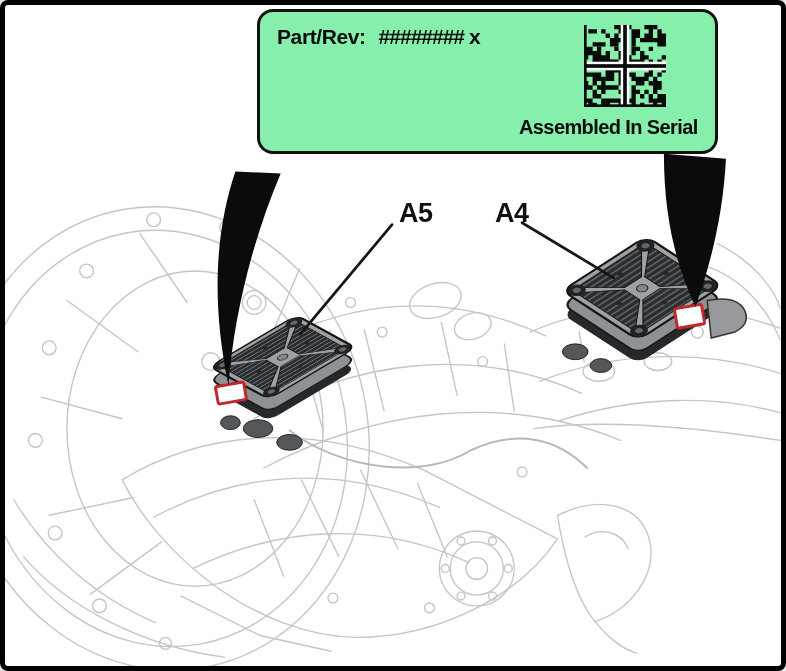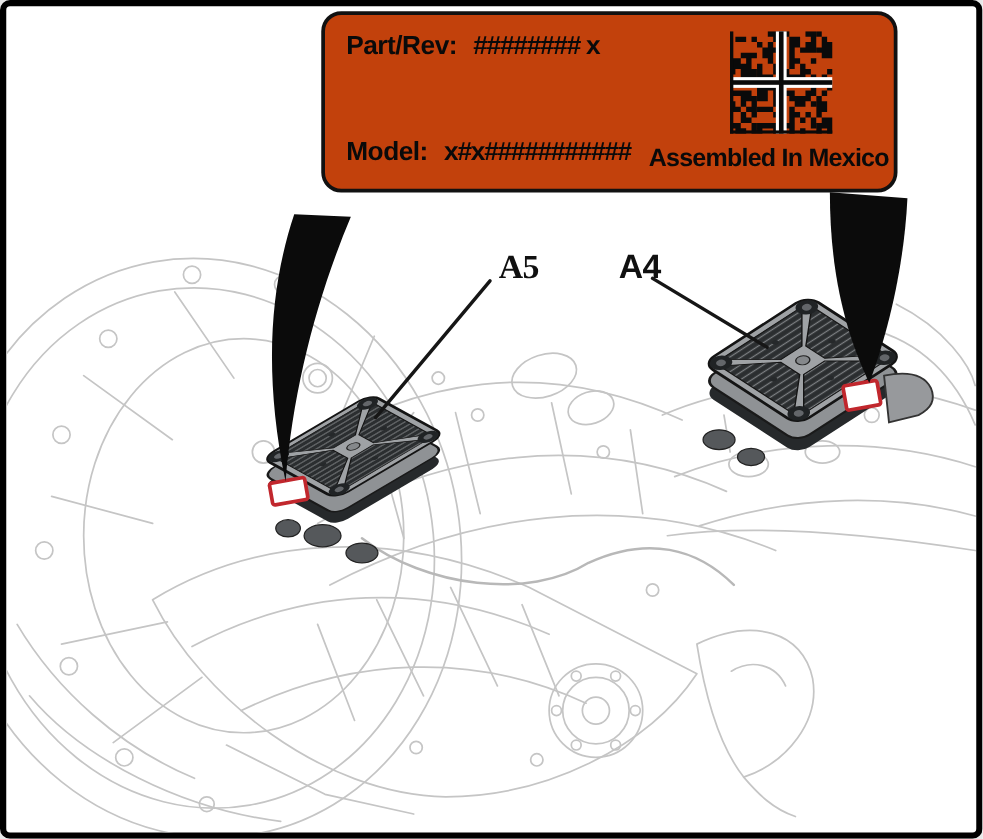--- a/index.html
+++ b/index.html
@@ -4,33 +4,33 @@
 <style>
   html,body{margin:0;padding:0;background:#e8e8e8;}
   .frame{
     position:relative;width:786px;height:671px;box-sizing:border-box;
     background:#ffffff;border:5px solid #000;border-radius:8px;overflow:hidden;
     font-family:"Liberation Sans","DejaVu Sans",sans-serif;
   }
   .art{position:absolute;left:0;top:0;width:100%;height:100%;}
   .labelbox{
     position:absolute;left:252px;top:4px;width:461px;height:145px;box-sizing:border-box;
-    background:#c2410c;border:3.5px solid #111;border-radius:16px;
+    background:#86efac;border:3.5px solid #111;border-radius:16px;
   }
   .lb-row{position:absolute;left:17px;white-space:nowrap;
     font-weight:700;font-size:21px;letter-spacing:-0.4px;color:#0a0a0a;}
   .lb-row .val{margin-left:13px;letter-spacing:-1px;}
   .lb-r0{top:13px;} .lb-r1{top:42px;} .lb-r2{top:70px;} .lb-r3{top:98px;}
   .assembled{
     position:absolute;left:259px;top:104px;white-space:nowrap;
     font-weight:700;font-size:20px;letter-spacing:-0.6px;color:#0a0a0a;}
   .qr{position:absolute;left:324px;top:13px;width:82px;height:82px;}
   .callout{
     position:absolute;font-weight:700;font-size:27px;letter-spacing:-0.5px;color:#101010;}
-  .co-a5{left:394px;top:193px;font-family:Liberation Serif, serif;}
+  .co-a5{left:394px;top:193px;}
   .co-a4{left:490px;top:193px;}
 </style>
 </head>
 <body>
 
 <div class="frame">
 
   <svg class="art" viewBox="0 0 786 671">
     <defs>
       <rect id="plateRect" x="0" y="0" width="100" height="100" rx="11"></rect>
@@ -175,33 +175,30 @@
     <path d="M668,151 C668,222 683,270 700,306 C714,268 728,215 731,156 Z" fill="#0b0b0b"></path>
 
     <path d="M392,223 L299,334" stroke="#161616" stroke-width="2.8" stroke-linecap="round"></path>
     <path d="M524,221 L617,277" stroke="#161616" stroke-width="2.8" stroke-linecap="round"></path>
   </svg>
 
   <div class="labelbox">
     <div class="lb-row lb-r0">
       <span>Part/Rev:</span><span class="val">######## x</span>
     </div>
-    <div class="lb-row lb-r3">
-      <span>Model:</span><span class="val">x#x###########</span>
-    </div>
 
     <svg class="qr" viewBox="0 0 80 80">
       <path id="qr-cells" fill="#0a0a0a" d="M29.5,0.0h4.21v4.21h-4.21zM33.7,0.0h4.21v4.21h-4.21zM37.9,0.0h4.21v4.21h-4.21zM42.1,0.0h4.21v4.21h-4.21zM58.9,0.0h4.21v4.21h-4.21zM63.1,0.0h4.21v4.21h-4.21zM67.4,0.0h4.21v4.21h-4.21zM4.2,4.2h4.21v4.21h-4.21zM8.4,4.2h4.21v4.21h-4.21zM16.8,4.2h4.21v4.21h-4.21zM33.7,4.2h4.21v4.21h-4.21zM37.9,4.2h4.21v4.21h-4.21zM46.3,4.2h4.21v4.21h-4.21zM50.5,4.2h4.21v4.21h-4.21zM63.1,4.2h4.21v4.21h-4.21zM71.6,4.2h4.21v4.21h-4.21zM21.1,8.4h4.21v4.21h-4.21zM29.5,8.4h4.21v4.21h-4.21zM37.9,8.4h4.21v4.21h-4.21zM46.3,8.4h4.21v4.21h-4.21zM50.5,8.4h4.21v4.21h-4.21zM58.9,8.4h4.21v4.21h-4.21zM63.1,8.4h4.21v4.21h-4.21zM71.6,8.4h4.21v4.21h-4.21zM75.8,8.4h4.21v4.21h-4.21zM25.3,12.6h4.21v4.21h-4.21zM29.5,12.6h4.21v4.21h-4.21zM33.7,12.6h4.21v4.21h-4.21zM46.3,12.6h4.21v4.21h-4.21zM54.7,12.6h4.21v4.21h-4.21zM58.9,12.6h4.21v4.21h-4.21zM63.1,12.6h4.21v4.21h-4.21zM67.4,12.6h4.21v4.21h-4.21zM71.6,12.6h4.21v4.21h-4.21zM75.8,12.6h4.21v4.21h-4.21zM8.4,16.8h4.21v4.21h-4.21zM12.6,16.8h4.21v4.21h-4.21zM16.8,16.8h4.21v4.21h-4.21zM25.3,16.8h4.21v4.21h-4.21zM29.5,16.8h4.21v4.21h-4.21zM37.9,16.8h4.21v4.21h-4.21zM46.3,16.8h4.21v4.21h-4.21zM71.6,16.8h4.21v4.21h-4.21zM75.8,16.8h4.21v4.21h-4.21zM0.0,21.1h4.21v4.21h-4.21zM4.2,21.1h4.21v4.21h-4.21zM12.6,21.1h4.21v4.21h-4.21zM29.5,21.1h4.21v4.21h-4.21zM46.3,21.1h4.21v4.21h-4.21zM50.5,21.1h4.21v4.21h-4.21zM63.1,21.1h4.21v4.21h-4.21zM0.0,25.3h4.21v4.21h-4.21zM4.2,25.3h4.21v4.21h-4.21zM8.4,25.3h4.21v4.21h-4.21zM12.6,25.3h4.21v4.21h-4.21zM21.1,25.3h4.21v4.21h-4.21zM33.7,25.3h4.21v4.21h-4.21zM37.9,25.3h4.21v4.21h-4.21zM46.3,25.3h4.21v4.21h-4.21zM54.7,25.3h4.21v4.21h-4.21zM0.0,29.5h4.21v4.21h-4.21zM8.4,29.5h4.21v4.21h-4.21zM12.6,29.5h4.21v4.21h-4.21zM16.8,29.5h4.21v4.21h-4.21zM21.1,29.5h4.21v4.21h-4.21zM33.7,29.5h4.21v4.21h-4.21zM42.1,29.5h4.21v4.21h-4.21zM54.7,29.5h4.21v4.21h-4.21zM58.9,29.5h4.21v4.21h-4.21zM75.8,29.5h4.21v4.21h-4.21zM8.4,33.7h4.21v4.21h-4.21zM12.6,33.7h4.21v4.21h-4.21zM16.8,33.7h4.21v4.21h-4.21zM21.1,33.7h4.21v4.21h-4.21zM25.3,33.7h4.21v4.21h-4.21zM29.5,33.7h4.21v4.21h-4.21zM37.9,33.7h4.21v4.21h-4.21zM42.1,33.7h4.21v4.21h-4.21zM46.3,33.7h4.21v4.21h-4.21zM50.5,33.7h4.21v4.21h-4.21zM54.7,33.7h4.21v4.21h-4.21zM63.1,33.7h4.21v4.21h-4.21zM71.6,33.7h4.21v4.21h-4.21zM0.0,37.9h4.21v4.21h-4.21zM8.4,37.9h4.21v4.21h-4.21zM12.6,37.9h4.21v4.21h-4.21zM21.1,37.9h4.21v4.21h-4.21zM37.9,37.9h4.21v4.21h-4.21zM42.1,37.9h4.21v4.21h-4.21zM58.9,37.9h4.21v4.21h-4.21zM63.1,37.9h4.21v4.21h-4.21zM67.4,37.9h4.21v4.21h-4.21zM21.1,42.1h4.21v4.21h-4.21zM25.3,42.1h4.21v4.21h-4.21zM29.5,42.1h4.21v4.21h-4.21zM33.7,42.1h4.21v4.21h-4.21zM63.1,42.1h4.21v4.21h-4.21zM75.8,42.1h4.21v4.21h-4.21zM0.0,46.3h4.21v4.21h-4.21zM4.2,46.3h4.21v4.21h-4.21zM8.4,46.3h4.21v4.21h-4.21zM12.6,46.3h4.21v4.21h-4.21zM21.1,46.3h4.21v4.21h-4.21zM25.3,46.3h4.21v4.21h-4.21zM33.7,46.3h4.21v4.21h-4.21zM37.9,46.3h4.21v4.21h-4.21zM42.1,46.3h4.21v4.21h-4.21zM46.3,46.3h4.21v4.21h-4.21zM58.9,46.3h4.21v4.21h-4.21zM63.1,46.3h4.21v4.21h-4.21zM71.6,46.3h4.21v4.21h-4.21zM8.4,50.5h4.21v4.21h-4.21zM12.6,50.5h4.21v4.21h-4.21zM16.8,50.5h4.21v4.21h-4.21zM21.1,50.5h4.21v4.21h-4.21zM25.3,50.5h4.21v4.21h-4.21zM33.7,50.5h4.21v4.21h-4.21zM46.3,50.5h4.21v4.21h-4.21zM50.5,50.5h4.21v4.21h-4.21zM54.7,50.5h4.21v4.21h-4.21zM58.9,50.5h4.21v4.21h-4.21zM67.4,50.5h4.21v4.21h-4.21zM0.0,54.7h4.21v4.21h-4.21zM8.4,54.7h4.21v4.21h-4.21zM16.8,54.7h4.21v4.21h-4.21zM33.7,54.7h4.21v4.21h-4.21zM50.5,54.7h4.21v4.21h-4.21zM54.7,54.7h4.21v4.21h-4.21zM63.1,54.7h4.21v4.21h-4.21zM67.4,54.7h4.21v4.21h-4.21zM71.6,54.7h4.21v4.21h-4.21zM0.0,58.9h4.21v4.21h-4.21zM4.2,58.9h4.21v4.21h-4.21zM12.6,58.9h4.21v4.21h-4.21zM16.8,58.9h4.21v4.21h-4.21zM21.1,58.9h4.21v4.21h-4.21zM25.3,58.9h4.21v4.21h-4.21zM29.5,58.9h4.21v4.21h-4.21zM46.3,58.9h4.21v4.21h-4.21zM67.4,58.9h4.21v4.21h-4.21zM71.6,58.9h4.21v4.21h-4.21zM8.4,63.1h4.21v4.21h-4.21zM16.8,63.1h4.21v4.21h-4.21zM33.7,63.1h4.21v4.21h-4.21zM46.3,63.1h4.21v4.21h-4.21zM50.5,63.1h4.21v4.21h-4.21zM58.9,63.1h4.21v4.21h-4.21zM67.4,63.1h4.21v4.21h-4.21zM8.4,67.4h4.21v4.21h-4.21zM12.6,67.4h4.21v4.21h-4.21zM46.3,67.4h4.21v4.21h-4.21zM54.7,67.4h4.21v4.21h-4.21zM63.1,67.4h4.21v4.21h-4.21zM71.6,67.4h4.21v4.21h-4.21zM75.8,67.4h4.21v4.21h-4.21zM0.0,71.6h4.21v4.21h-4.21zM4.2,71.6h4.21v4.21h-4.21zM16.8,71.6h4.21v4.21h-4.21zM21.1,71.6h4.21v4.21h-4.21zM25.3,71.6h4.21v4.21h-4.21zM29.5,71.6h4.21v4.21h-4.21zM33.7,71.6h4.21v4.21h-4.21zM37.9,71.6h4.21v4.21h-4.21zM42.1,71.6h4.21v4.21h-4.21zM46.3,71.6h4.21v4.21h-4.21zM63.1,71.6h4.21v4.21h-4.21zM67.4,71.6h4.21v4.21h-4.21zM71.6,71.6h4.21v4.21h-4.21zM75.8,71.6h4.21v4.21h-4.21zM4.2,75.8h4.21v4.21h-4.21zM8.4,75.8h4.21v4.21h-4.21zM16.8,75.8h4.21v4.21h-4.21zM21.1,75.8h4.21v4.21h-4.21zM33.7,75.8h4.21v4.21h-4.21zM46.3,75.8h4.21v4.21h-4.21zM54.7,75.8h4.21v4.21h-4.21zM67.4,75.8h4.21v4.21h-4.21zM75.8,75.8h4.21v4.21h-4.21z"></path>
       <rect x="35.8" y="0" width="8.4" height="80" fill="#ffffff"></rect>
       <rect x="0" y="35.8" width="80" height="8.4" fill="#ffffff"></rect>
       <rect x="38.2" y="0" width="3.6" height="80" fill="#0a0a0a"></rect>
       <rect x="0" y="38.2" width="80" height="3.6" fill="#0a0a0a"></rect>
       <rect x="0" y="0" width="2.6" height="80" fill="#0a0a0a"></rect>
       <rect x="0" y="77.4" width="80" height="2.6" fill="#0a0a0a"></rect>
     </svg>
 
-    <div class="assembled">Assembled In Mexico</div>
+    <div class="assembled">Assembled In Serial</div>
   </div>
 
   <div class="callout co-a5">A5</div>
   <div class="callout co-a4">A4</div>
 
 </div>
 
 </body></html>

